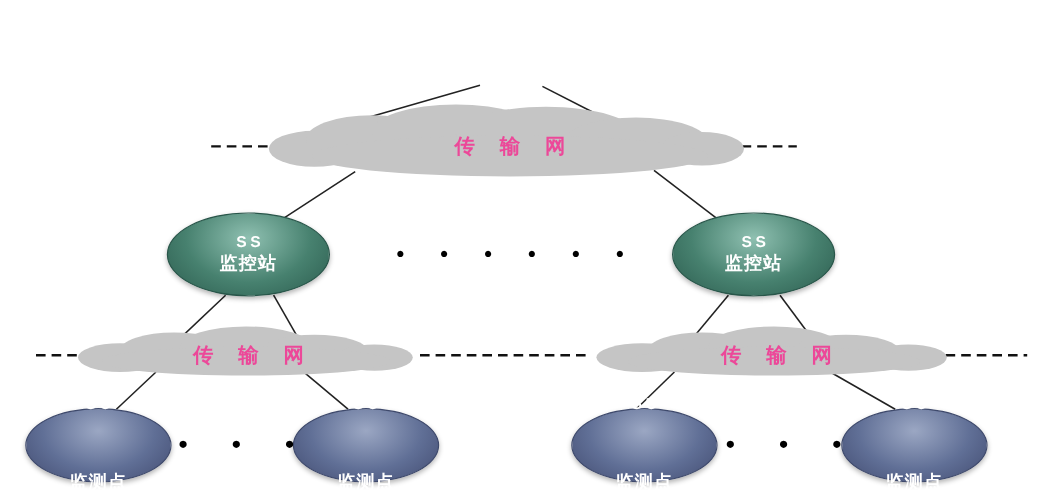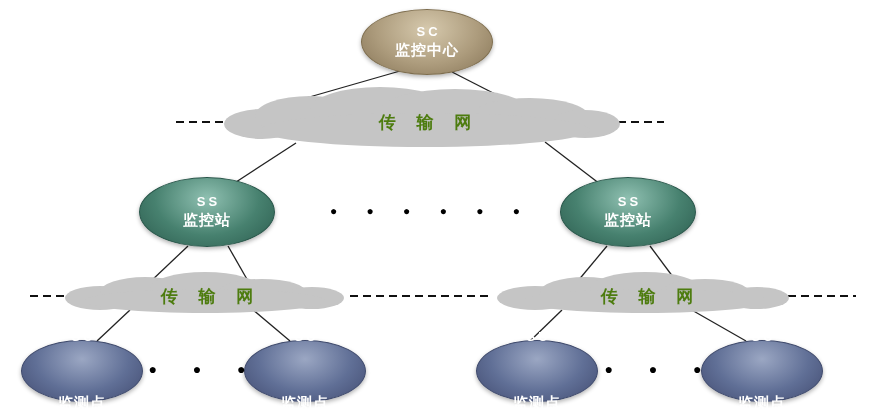--- a/index.html
+++ b/index.html
@@ -58,21 +58,21 @@
   .su-2 { left: 244px; top: 340px; }
   .su-3 { left: 476px; top: 340px; }
   .su-4 { left: 701px; top: 340px; }
 
   
   .cloud-label {
     position: absolute;
     transform: translate(-50%, -50%);
     font-weight: bold;
     font-size: 17px;
-    color: #4d7c0f;
+    color: #ec4899;
     letter-spacing: 8px;
     text-indent: 8px;
     white-space: nowrap;
   }
   .cloud-label-top   { left: 425px; top: 122px; }
   .cloud-label-left  { left: 207px; top: 296px; }
   .cloud-label-right { left: 647px; top: 296px; }
 
   
   .dots {
@@ -141,24 +141,20 @@
       <ellipse cx="705" cy="293" rx="45" ry="14"></ellipse>
       <ellipse cx="757" cy="298" rx="32" ry="11"></ellipse>
       <ellipse cx="645" cy="301" rx="122" ry="12"></ellipse>
     </g>
   </svg>
 
   <div class="cloud-label cloud-label-top">传 输 网</div>
   <div class="cloud-label cloud-label-left">传 输 网</div>
   <div class="cloud-label cloud-label-right">传 输 网</div>
 
-  <div class="node sc">
-    <div class="code">SC</div>
-    <div class="name">监控中心</div>
-  </div>
 
   <div class="node ss ss-left">
     <div class="code">SS</div>
     <div class="name">监控站</div>
   </div>
   <div class="node ss ss-right">
     <div class="code">SS</div>
     <div class="name">监控站</div>
   </div>
 

